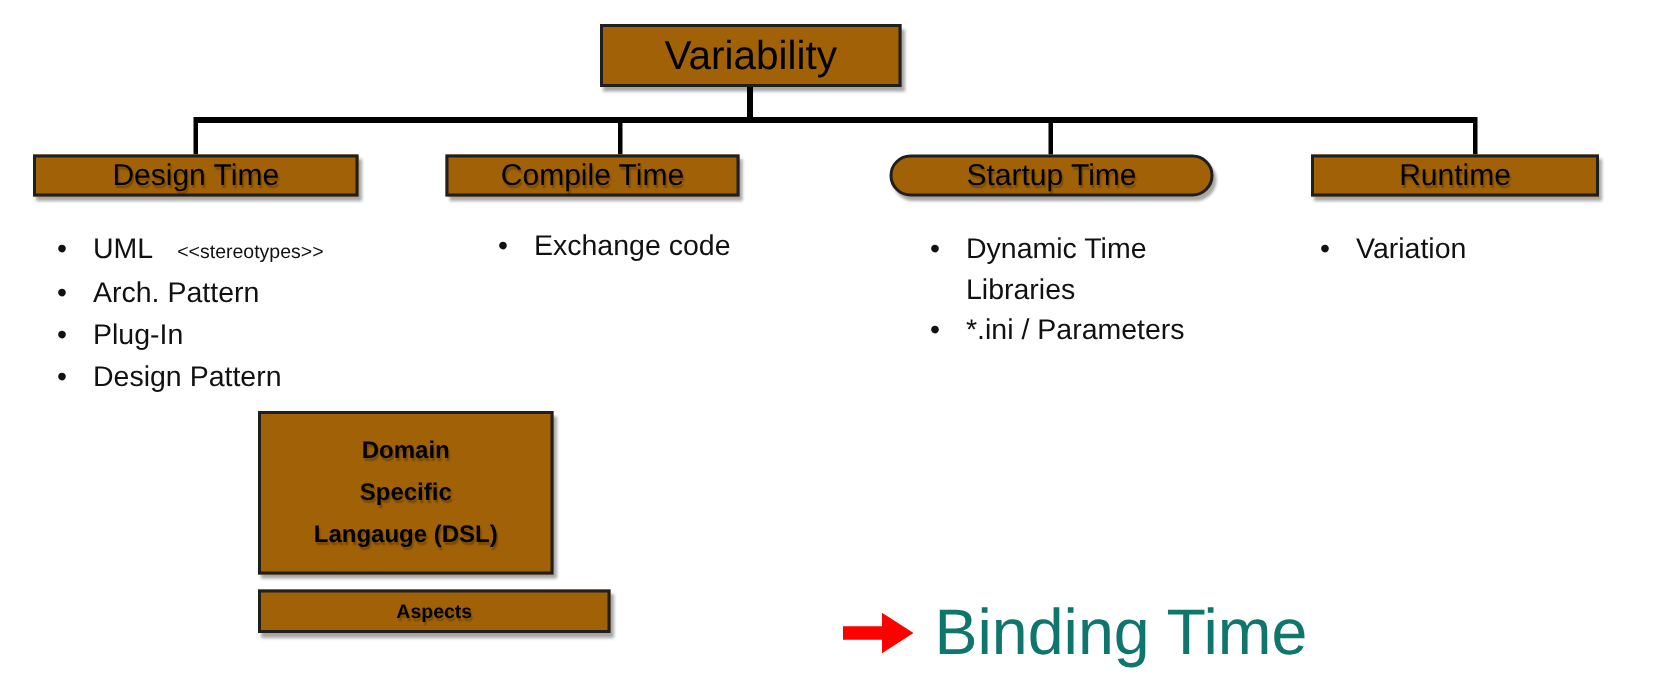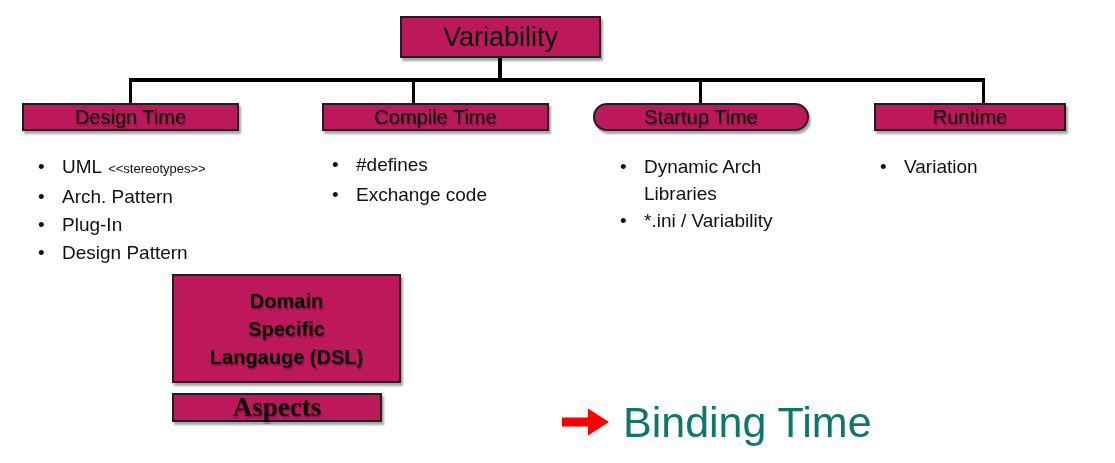--- a/index.html
+++ b/index.html
@@ -8,58 +8,58 @@
     width: 1115px;
     height: 463px;
     background: #ffffff;
     font-family: "Liberation Sans", sans-serif;
     color: #111;
     overflow: hidden;
   }
   .gbox {
     position: absolute;
     box-sizing: border-box;
-    background: #be185d;
+    background: #a16207;
     border: 2px solid #1f1f1f;
     box-shadow: 2px 3px 2px rgba(0,0,0,0.35);
     display: flex;
     align-items: center;
     justify-content: center;
     text-align: center;
     color: #000;
   }
   .root-box  { left: 400px; top: 16px;  width: 201px; height: 42px; font-size: 27px; }
   .hdr       { top: 103px; height: 28px; font-size: 20px; font-weight: normal;
                text-shadow: 1px 2px 1px rgba(0,0,0,0.25); }
   .h0 { left: 22px;  width: 217px; }
-  .h1 { left: 322px; width: 227px; }
+  .h1 { left: 297px; width: 196px; }
   .h2 { left: 593px; width: 216px; border-radius: 14px; }
   .h3 { left: 874px; width: 192px; }
-  .dsl-box     { left: 172px; top: 274px; width: 229px; height: 109px;
-                 font-size: 20px; font-weight: bold; line-height: 28px;
+  .dsl-box     { left: 172px; top: 274px; width: 197px; height: 109px;
+                 font-size: 16px; font-weight: bold; line-height: 28px;
                  text-shadow: 1px 2px 1px rgba(0,0,0,0.25); }
-  .aspects-box { left: 172px; top: 393px; width: 210px; height: 29px;
-                 font-size: 27px; font-weight: bold;
-                 text-shadow: 1px 2px 1px rgba(0,0,0,0.25); font-family: Liberation Serif, serif; }
+  .aspects-box { left: 172px; top: 393px; width: 235px; height: 29px;
+                 font-size: 13px; font-weight: bold;
+                 text-shadow: 1px 2px 1px rgba(0,0,0,0.25); }
   .pre { white-space: pre-line; }
 
   .line { position: absolute; background: #000; }
   .stub  { left: 498px; top: 58px; width: 4px;   height: 22px; }
   .trunk { left: 129px; top: 78px; width: 856px; height: 4px;  }
   .drop  { top: 82px; width: 3px; height: 21px; }
   .d0 { left: 129px; } .d1 { left: 412px; } .d2 { left: 699px; } .d3 { left: 982px; }
 
   .blist { position: absolute; font-size: 19px; }
   .l-design  { left: 36px;  top: 153px; width: 250px; line-height: 28px; }
   .l-compile { left: 330px; top: 150px; width: 230px; line-height: 30px; }
   .l-startup { left: 618px; top: 153px; width: 178px; line-height: 27px; }
   .l-runtime { left: 878px; top: 153px; width: 210px; line-height: 27px; }
   .li { position: relative; padding-left: 26px; }
   .li::before { content: "\2022"; position: absolute; left: 2px; font-size: 19px; }
-  .small { font-size: 13px; margin-left: 6px; }
+  .small { font-size: 13px; margin-left: 16px; }
 
   .binding {
     position: absolute;
     left: 562px; top: 396px; height: 52px;
     display: flex; align-items: center; gap: 13px;
     color: #0f766e;
   }
   .binding-text { font-size: 43px; line-height: 1; }
   .red-arrow { display: block; }
 </style>
@@ -102,33 +102,30 @@
     <div class="li">
       <span>Plug-In</span>
     </div>
     <div class="li">
       <span>Design Pattern</span>
     </div>
   </div>
 
   <div class="blist l-compile">
     <div class="li">
-      <span>#defines</span>
-    </div>
-    <div class="li">
       <span>Exchange code</span>
     </div>
   </div>
 
   <div class="blist l-startup">
     <div class="li">
-      <span>Dynamic Arch Libraries</span>
+      <span>Dynamic Time Libraries</span>
     </div>
     <div class="li">
-      <span>*.ini / Variability</span>
+      <span>*.ini / Parameters</span>
     </div>
   </div>
 
   <div class="blist l-runtime">
     <div class="li">
       <span>Variation</span>
     </div>
   </div>
 
   <div class="gbox dsl-box">

